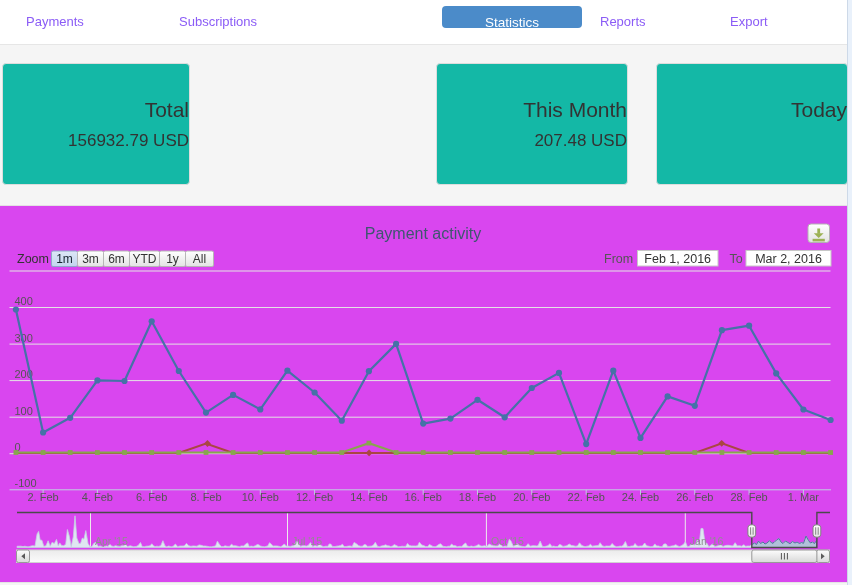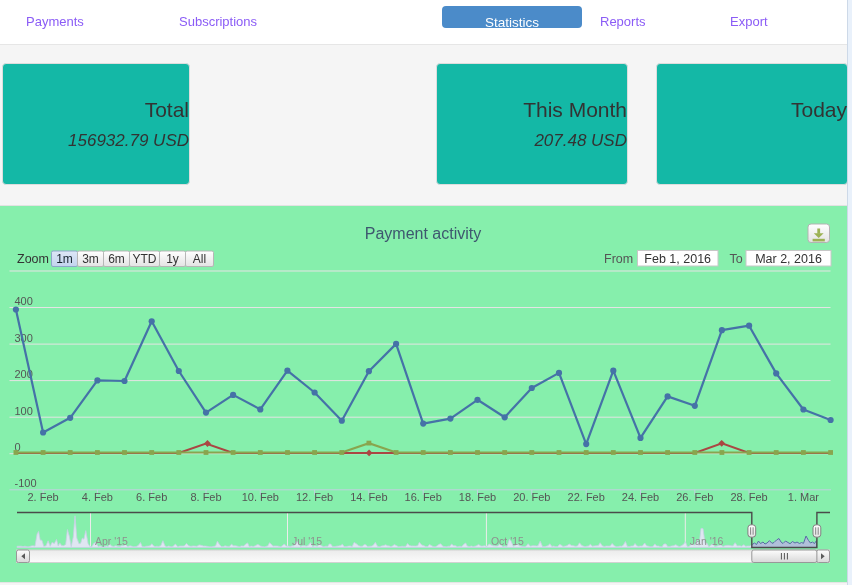--- a/index.html
+++ b/index.html
@@ -5,22 +5,22 @@
 html,body{margin:0;padding:0;}
 body{width:852px;height:585px;position:relative;overflow:hidden;background:#f5f5f5;
  font-family:"Liberation Sans",sans-serif;}
 .abs{position:absolute;}
 #nav{left:0;top:0;width:852px;height:44px;background:#fff;border-bottom:1px solid #e6e6e6;}
 .navlink{position:absolute;top:0;height:44px;line-height:44px;color:#8b5cf6;font-size:13px;text-align:left;}
 #statbtn{position:absolute;left:442px;top:6px;width:140px;height:22px;background:#4b8bc9;border-radius:4px;color:#fff;font-size:13.5px;line-height:33px;text-align:center;}
 #band{left:0;top:45px;width:847px;height:160px;background:#f5f5f5;border-bottom:1px solid #e2e2e2;}
 .card{position:absolute;top:18px;height:120px;width:190px;background:#14b8a6;border:1px solid #ddd;border-radius:4px;text-align:right;color:#333;}
 .card .t{position:absolute;top:33.5px;left:0;right:0;font-size:21px;}
-.card .v{position:absolute;top:66.5px;left:0;right:0;font-size:17px;font-style:italic;}
-#panel{left:0;top:206px;width:847px;height:376px;background:#86efac;border-bottom:1px solid #e5e5e5;}
+.card .v{position:absolute;top:66.5px;left:0;right:0;font-size:17px;}
+#panel{left:0;top:206px;width:847px;height:376px;background:#d946ef;border-bottom:1px solid #e5e5e5;}
 #strip{left:847px;top:0;width:5px;height:585px;background:#e9f1fb;border-left:1px solid #cdd9e8;box-sizing:border-box;}
 </style>
 </head>
 <body>
 <div id="nav" class="abs">
   <div class="navlink" style="left:26px;width:100px;">Payments</div>
   <div class="navlink" style="left:179px;width:100px;">Subscriptions</div>
   <div id="statbtn">Statistics</div>
   <div class="navlink" style="left:600px;width:100px;">Reports</div>
   <div class="navlink" style="left:730px;width:100px;">Export</div>

